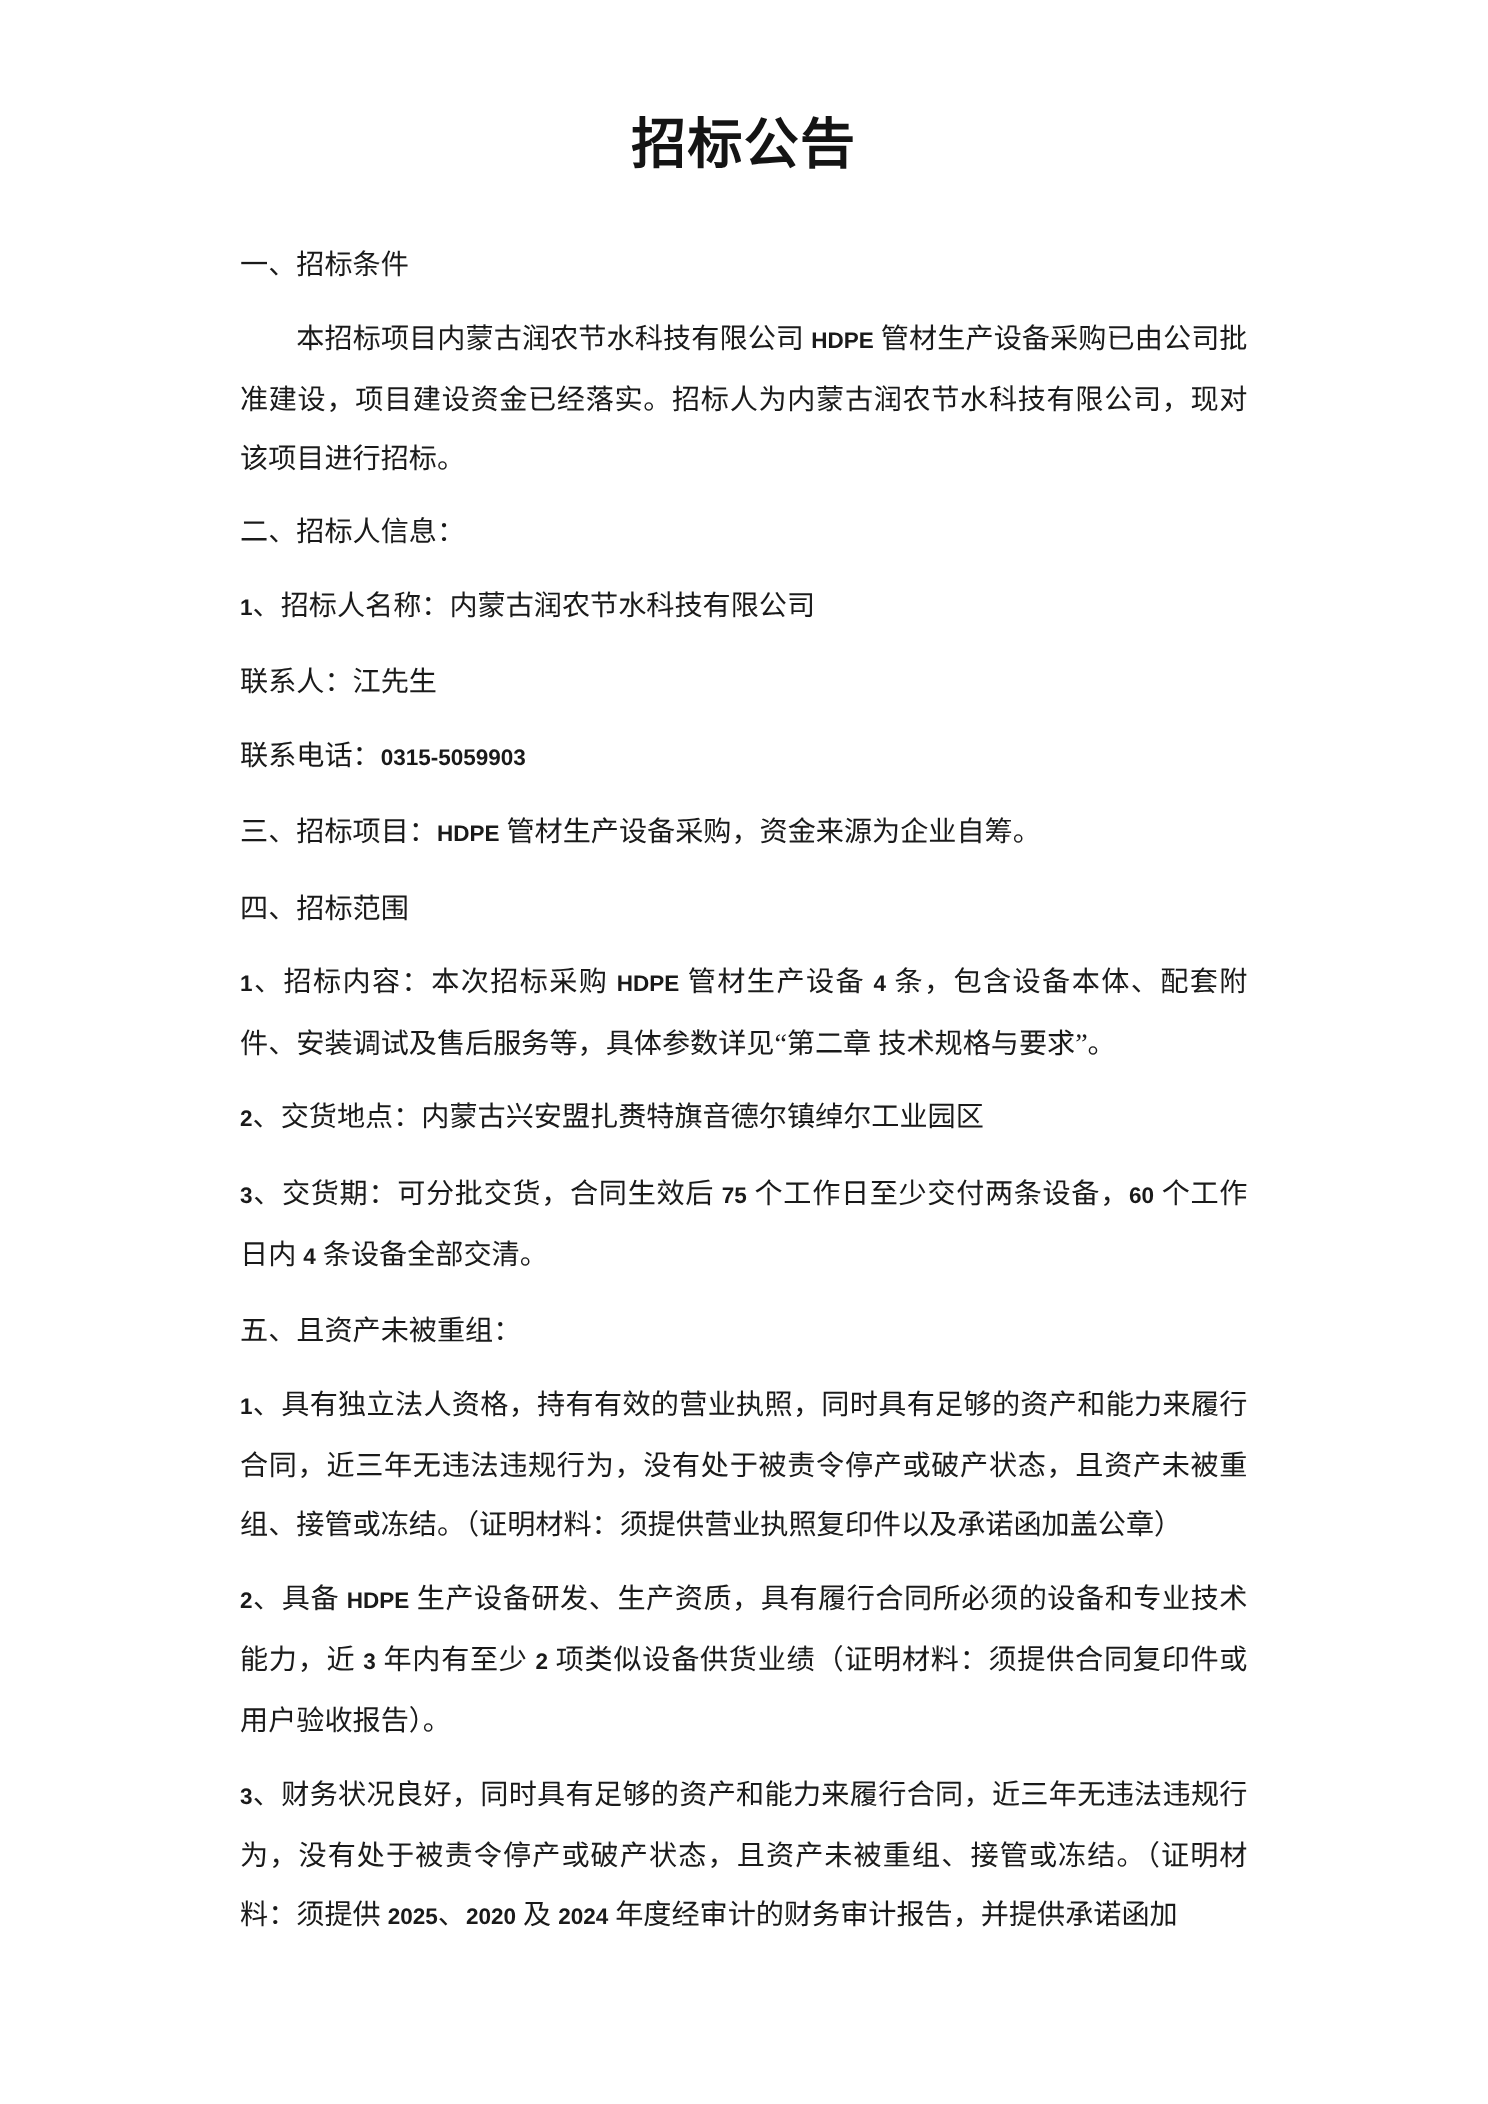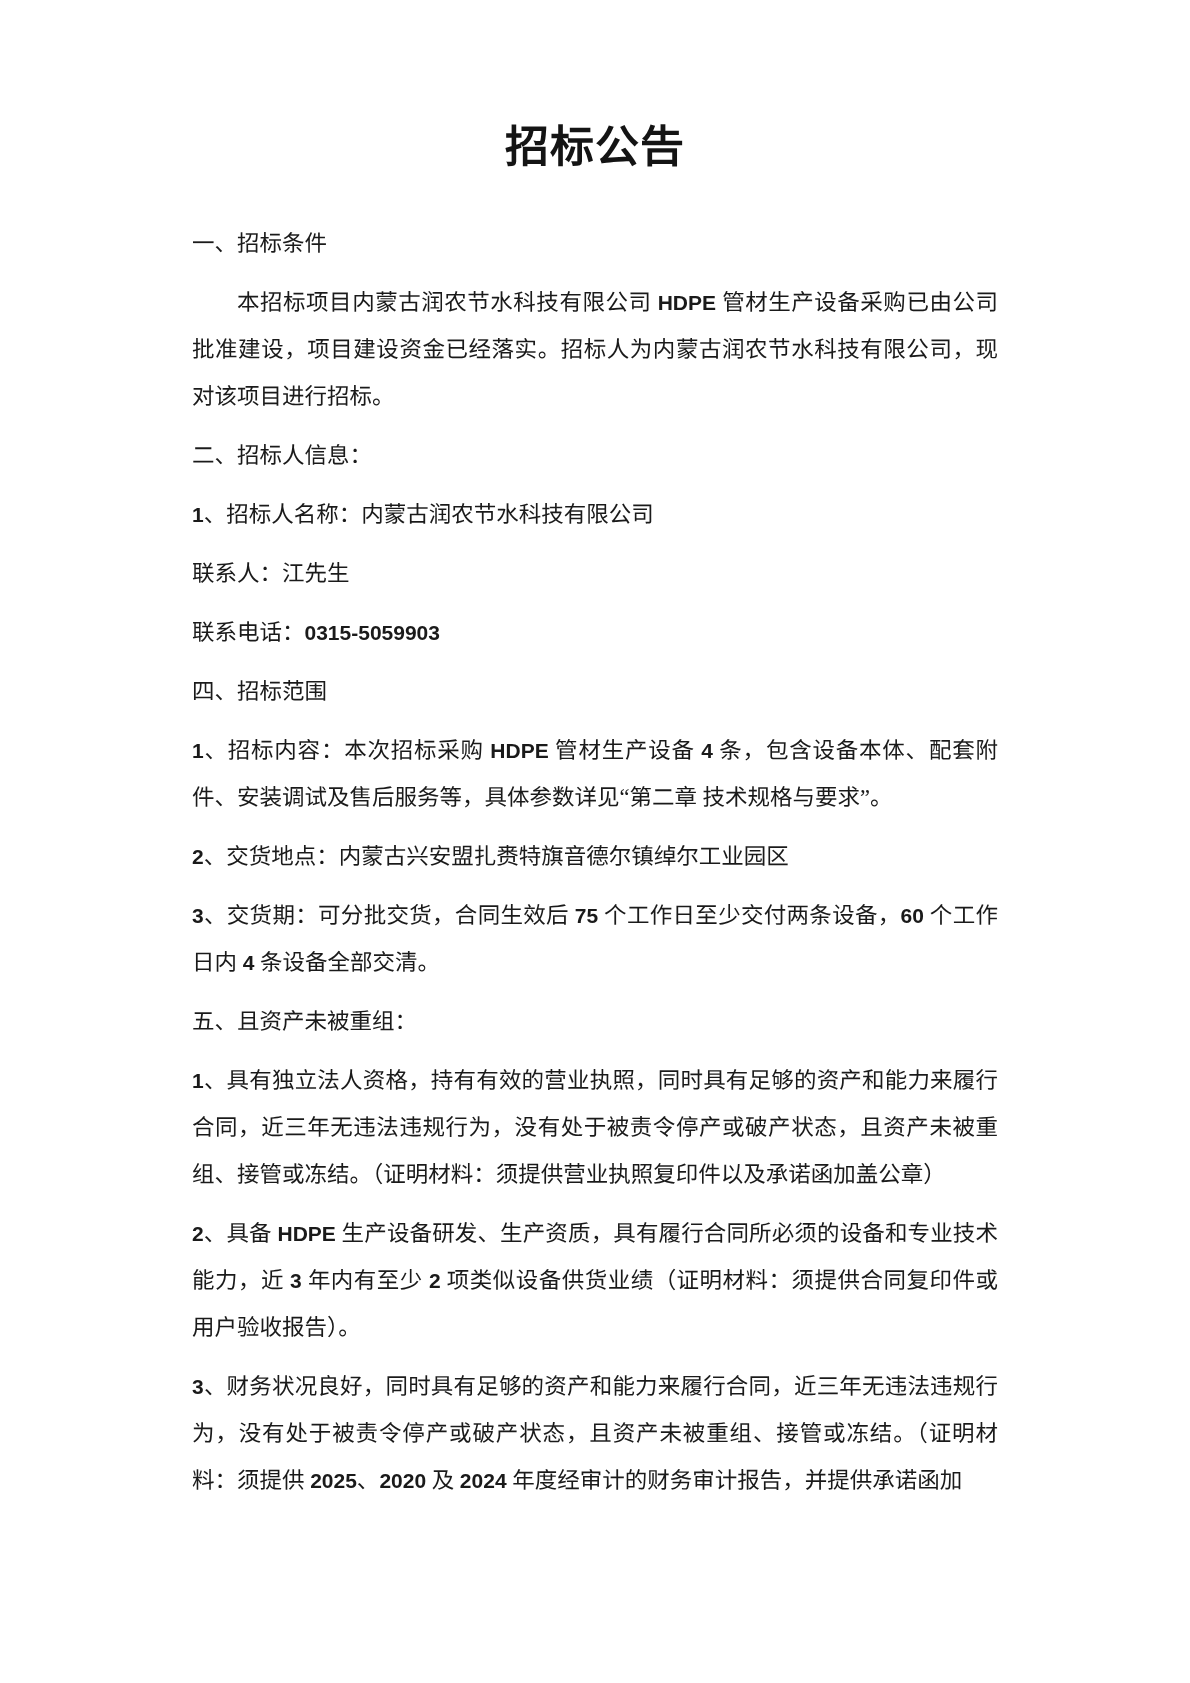--- a/index.html
+++ b/index.html
@@ -6,21 +6,21 @@
   html, body { margin: 0; padding: 0; }
   body {
     width: 1190px;
     height: 1683px;
     background: #ffffff;
     overflow: hidden;
   }
   .page {
     width: 1190px;
     height: 1683px;
-    padding: 116px 180px 0 180px;
+    padding: 84px 180px 0 180px;
     background: #ffffff;
   }
   .doc-title {
     margin: 0 0 40px 0;
     font-family: "Liberation Serif", "DejaVu Serif", serif;
     font-weight: 700;
     font-size: 44px;
     line-height: 64px;
     text-align: center;
     color: #141414;
@@ -33,35 +33,36 @@
     font-weight: 400;
     font-size: 22.5px;
     line-height: 47px;
     text-align: justify;
     color: #1a1a1a;
   }
   .para.indent { text-indent: 45px; }
   .latin {
     font-family: "Liberation Sans", "DejaVu Sans", sans-serif;
     font-weight: 600;
-    font-size: 21px;
+    font-size: 18px;
   }
 </style>
 </head>
 <body style="background: rgb(255, 255, 255);">
 
 <div class="page">
   <h1 class="doc-title">招标公告</h1>
   <div class="doc-body" id="doc-body" style="color: rgb(26, 26, 26);">
       <p class="para">一、招标条件</p>
       <p class="para indent">本招标项目内蒙古润农节水科技有限公司 <span class="latin">HDPE</span> 管材生产设备采购已由公司批准建设，项目建设资金已经落实。招标人为内蒙古润农节水科技有限公司，现对该项目进行招标。</p>
       <p class="para">二、招标人信息：</p>
       <p class="para"><span class="latin">1</span>、招标人名称：内蒙古润农节水科技有限公司</p>
       <p class="para">联系人：江先生</p>
       <p class="para">联系电话：<span class="latin">0315-5059903</span></p>
+      <p class="para">三、招标项目：<span class="latin">HDPE</span> 管材生产设备采购，资金来源为企业自筹。</p>
       <p class="para">四、招标范围</p>
       <p class="para"><span class="latin">1</span>、招标内容：本次招标采购 <span class="latin">HDPE</span> 管材生产设备 <span class="latin">4</span> 条，包含设备本体、配套附件、安装调试及售后服务等，具体参数详见“第二章 技术规格与要求”。</p>
       <p class="para"><span class="latin">2</span>、交货地点：内蒙古兴安盟扎赉特旗音德尔镇绰尔工业园区</p>
       <p class="para"><span class="latin">3</span>、交货期：可分批交货，合同生效后 <span class="latin">75</span> 个工作日至少交付两条设备，<span class="latin">60</span> 个工作日内 <span class="latin">4</span> 条设备全部交清。</p>
       <p class="para">五、且资产未被重组：</p>
       <p class="para"><span class="latin">1</span>、具有独立法人资格，持有有效的营业执照，同时具有足够的资产和能力来履行合同，近三年无违法违规行为，没有处于被责令停产或破产状态，且资产未被重组、接管或冻结。（证明材料：须提供营业执照复印件以及承诺函加盖公章）</p>
       <p class="para"><span class="latin">2</span>、具备 <span class="latin">HDPE</span> 生产设备研发、生产资质，具有履行合同所必须的设备和专业技术能力，近 <span class="latin">3</span> 年内有至少 <span class="latin">2</span> 项类似设备供货业绩（证明材料：须提供合同复印件或用户验收报告）。</p>
       <p class="para"><span class="latin">3</span>、财务状况良好，同时具有足够的资产和能力来履行合同，近三年无违法违规行为，没有处于被责令停产或破产状态，且资产未被重组、接管或冻结。（证明材料：须提供 <span class="latin">2025</span>、<span class="latin">2020</span> 及 <span class="latin">2024</span> 年度经审计的财务审计报告，并提供承诺函加</p>
     </div>
 </div>

